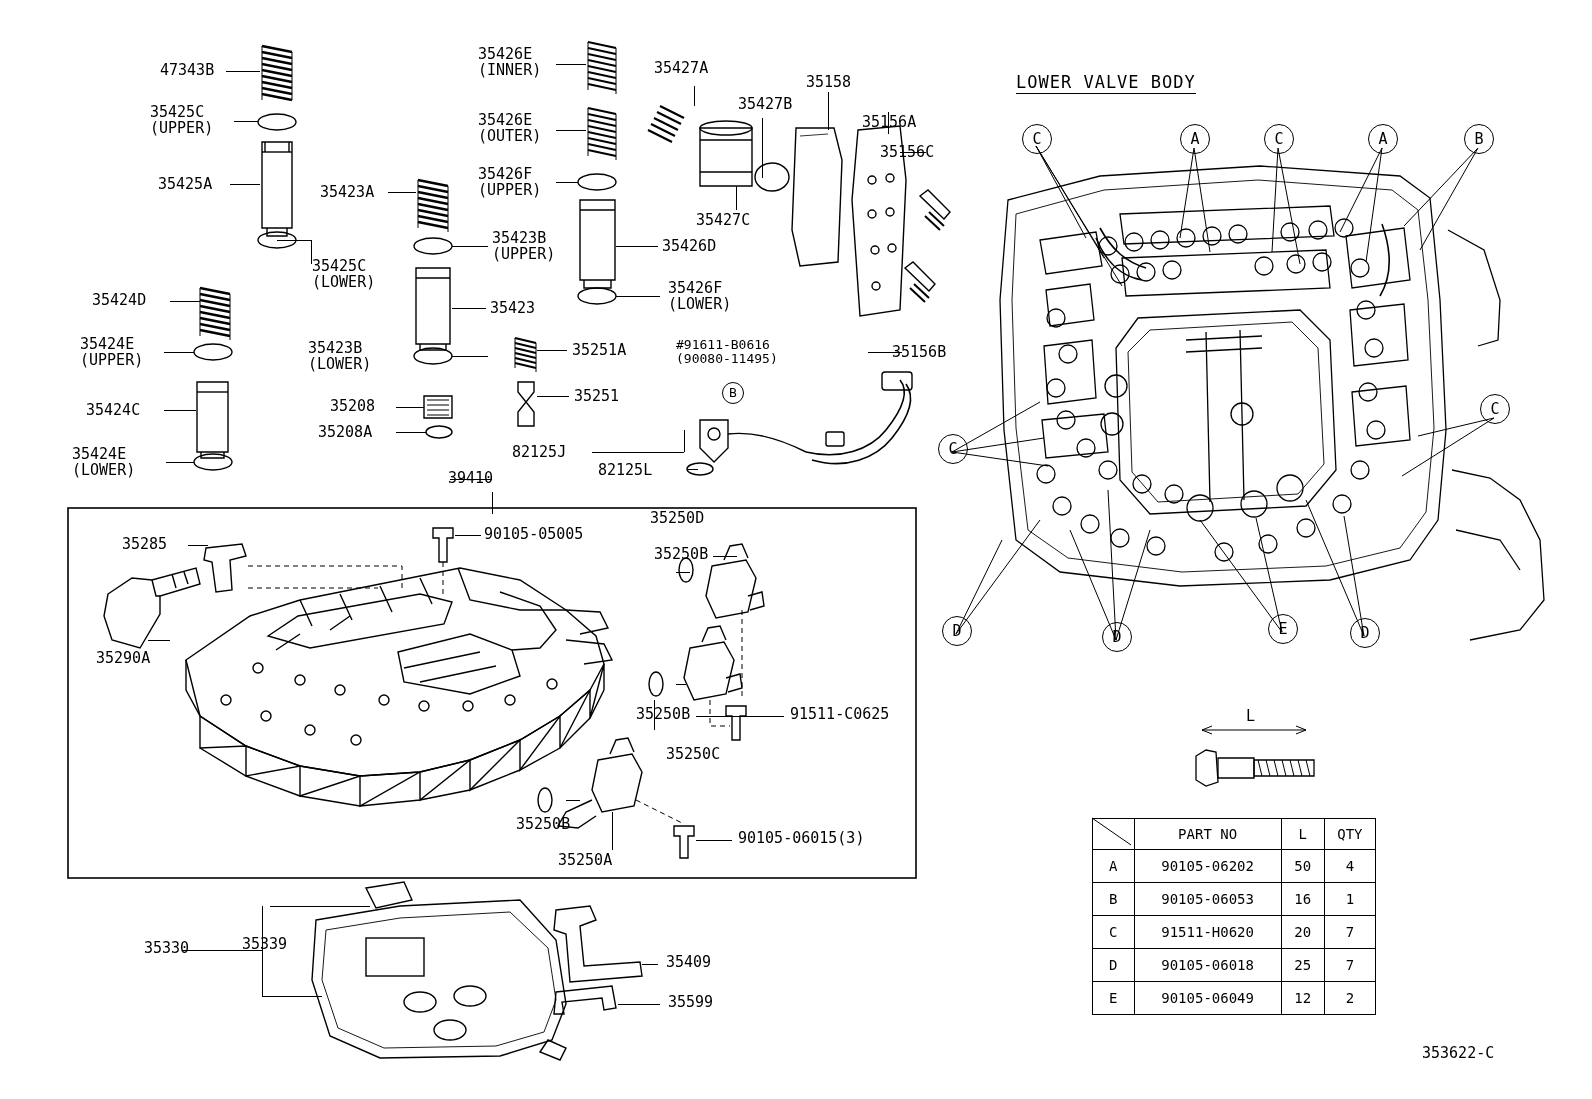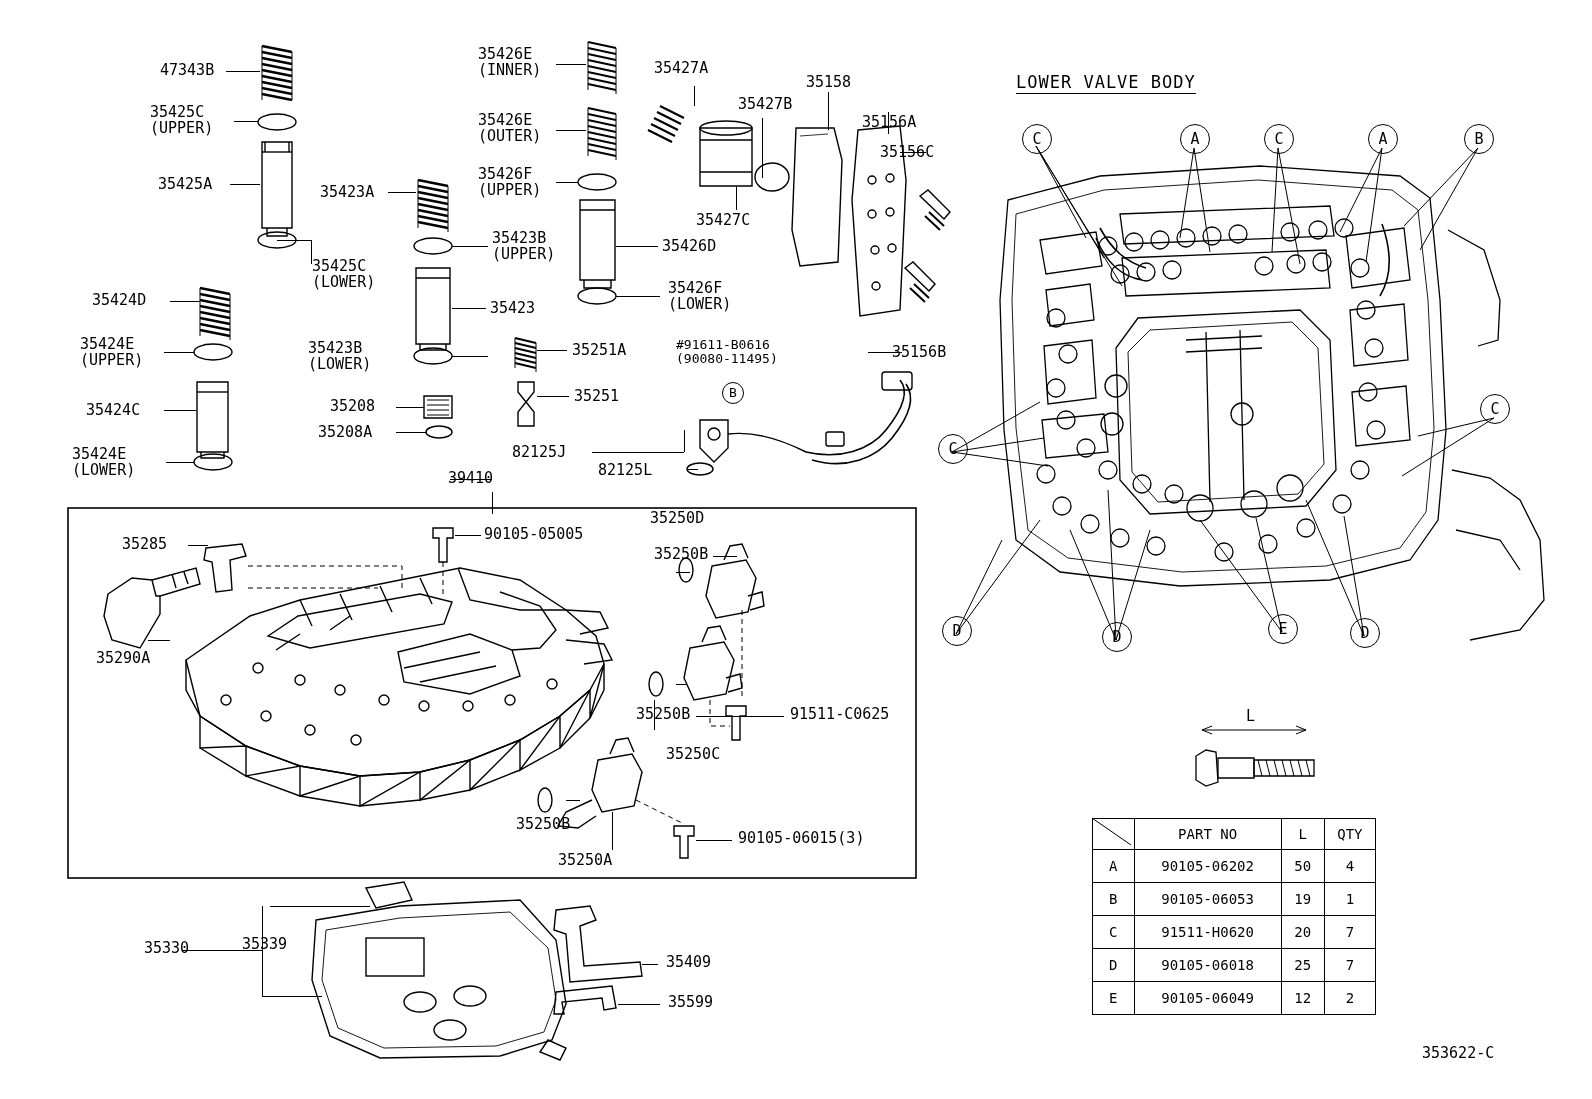--- a/index.html
+++ b/index.html
@@ -498,21 +498,21 @@
     <tbody>
       <tr>
         <td style="height:28px;">A</td>
         <td>90105-06202</td>
         <td>50</td>
         <td>4</td>
       </tr>
       <tr>
         <td style="height:28px;">B</td>
         <td>90105-06053</td>
-        <td>19</td>
+        <td>16</td>
         <td>1</td>
       </tr>
       <tr>
         <td style="height:28px;">C</td>
         <td>91511-H0620</td>
         <td>20</td>
         <td>7</td>
       </tr>
       <tr>
         <td style="height:28px;">D</td>

